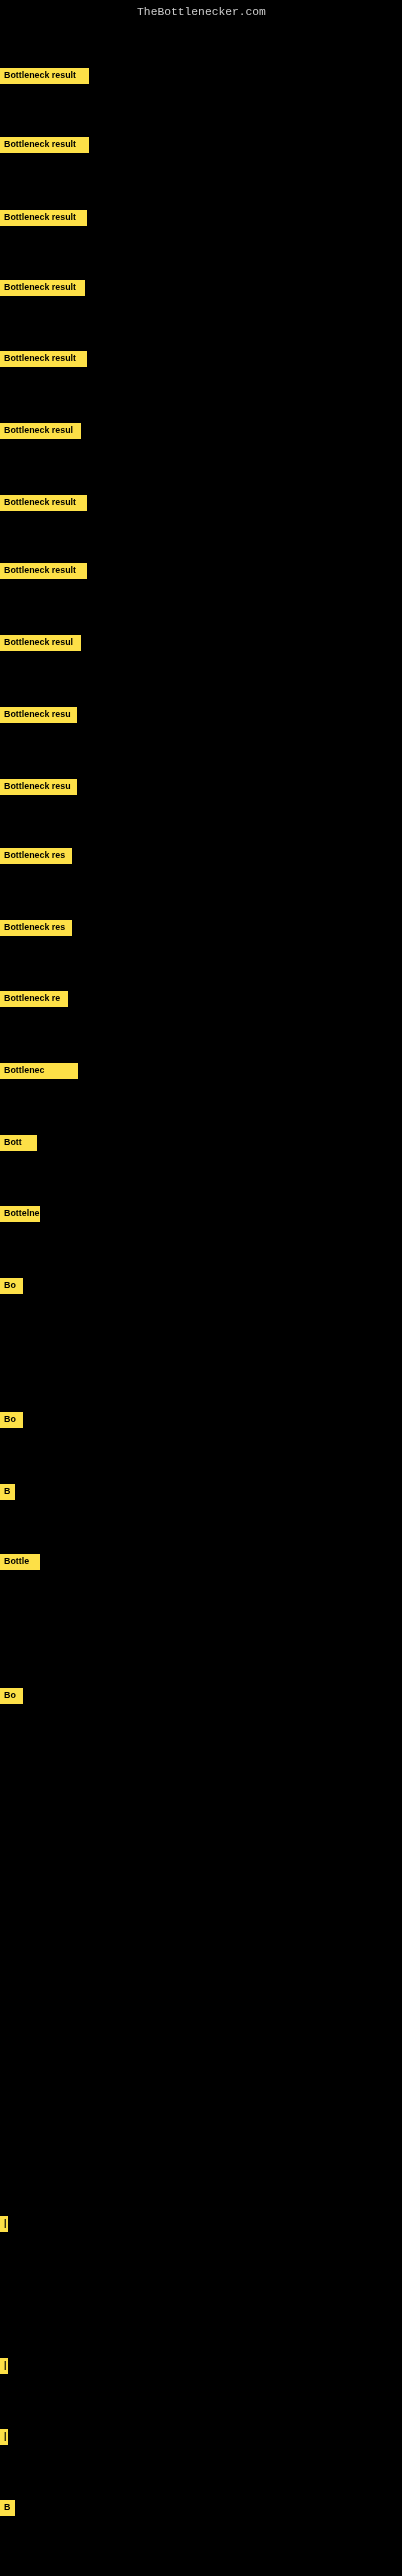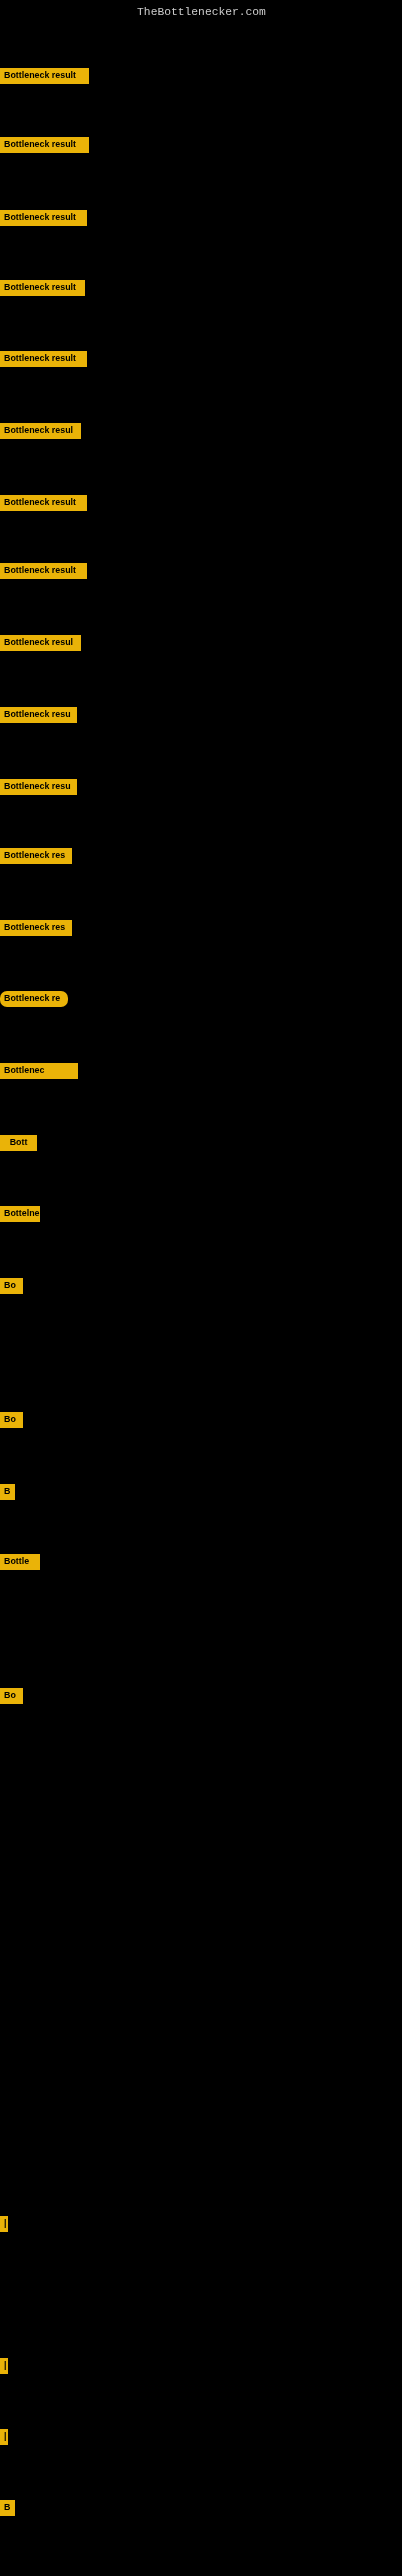--- a/index.html
+++ b/index.html
@@ -13,21 +13,21 @@
     .site-title {
       text-align: center;
       color: #ccc;
       font-size: 11.3px;
       padding: 6.4px 0 3.2px 0;
       font-family: Liberation Mono, monospace;
     }
     .btn-label {
       position: absolute;
       left: 0;
-      background: #eab308;
+      background: #fde047;
       color: #000;
       font-size: 8.9px;
       font-weight: bold;
       padding: 2.4px 4px;
       white-space: nowrap;
       overflow: hidden;
       line-height: 1.3;
     }
   </style>
 </head>
@@ -42,23 +42,23 @@
     <div class="btn-label" style="top: 258px; width: 85px;">Bottleneck result</div>
     <div class="btn-label" style="top: 329px; width: 87px;">Bottleneck result</div>
     <div class="btn-label" style="top: 401px; width: 81px;">Bottleneck resul</div>
     <div class="btn-label" style="top: 473px; width: 87px;">Bottleneck result</div>
     <div class="btn-label" style="top: 541px; width: 87px;">Bottleneck result</div>
     <div class="btn-label" style="top: 613px; width: 81px;">Bottleneck resul</div>
     <div class="btn-label" style="top: 685px; width: 77px;">Bottleneck resu</div>
     <div class="btn-label" style="top: 757px; width: 77px;">Bottleneck resu</div>
     <div class="btn-label" style="top: 826px; width: 72px;">Bottleneck res</div>
     <div class="btn-label" style="top: 898px; width: 72px;">Bottleneck res</div>
-    <div class="btn-label" style="top: 969px; width: 68px; border-radius: 7px;">Bottleneck re</div>
+    <div class="btn-label" style="top: 969px; width: 68px;">Bottleneck re</div>
     <div class="btn-label" style="top: 1041px; width: 78px;">Bottlenec</div>
-    <div class="btn-label" style="top: 1113px; width: 37px; text-align: center;">Bott</div>
+    <div class="btn-label" style="top: 1113px; width: 37px;">Bott</div>
     <div class="btn-label" style="top: 1184px; width: 40px;">Bottelne</div>
     <div class="btn-label" style="top: 1256px; width: 22.5px;">Bo</div>
     <div class="btn-label" style="top: 1390px; width: 22.5px;">Bo</div>
     <div class="btn-label" style="top: 1462px; width: 14.5px;">B</div>
     <div class="btn-label" style="top: 1532px; width: 40px;">Bottle</div>
     <div class="btn-label" style="top: 1666px; width: 22.5px;">Bo</div>
     <div class="btn-label" style="top: 2194px; width: 8px;">|</div>
     <div class="btn-label" style="top: 2336px; width: 8px;">|</div>
     <div class="btn-label" style="top: 2407px; width: 8px;">|</div>
     <div class="btn-label" style="top: 2478px; width: 14.5px;">B</div>

